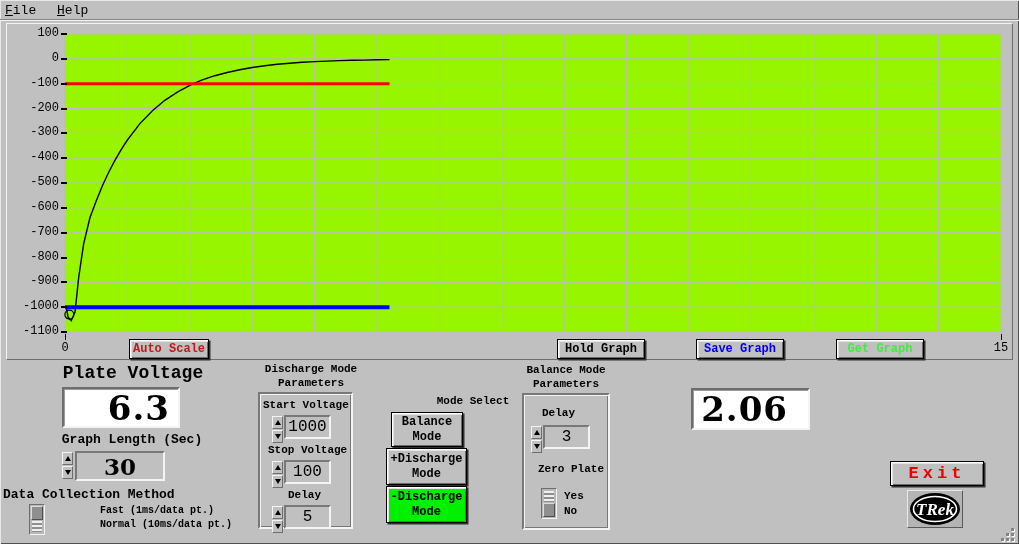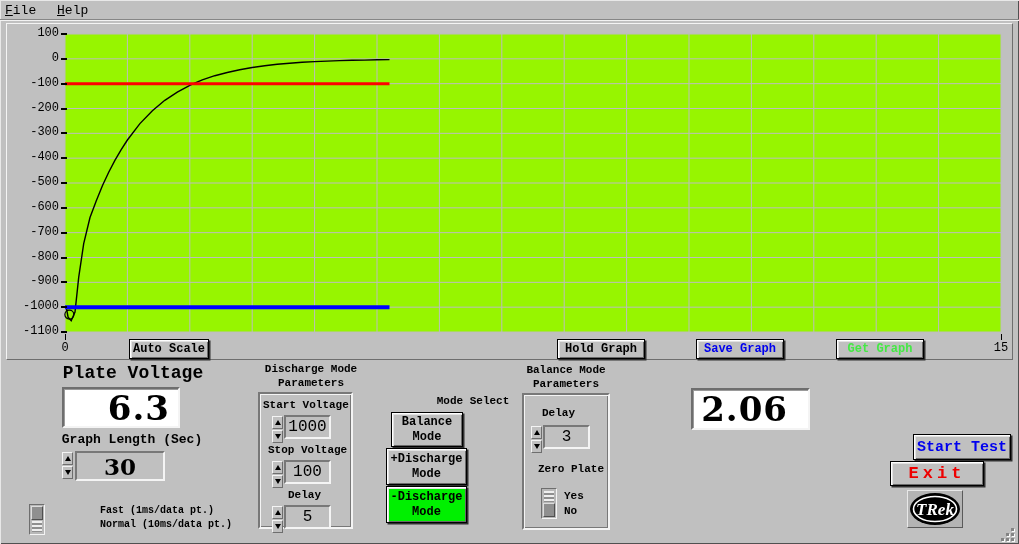--- a/index.html
+++ b/index.html
@@ -130,40 +130,41 @@
         <div class="ytick" style="top: 301px;">-1100</div>
         <div class="ytickmark" style="top: 307px;"></div>
       </div>
     <div id="xaxis">
         <div class="xtick" style="left: 43px;">0</div>
         <div class="xtickmark" style="left: 58px;"></div>
         <div class="xtick" style="left: 979px;">15</div>
         <div class="xtickmark" style="left: 994px;"></div>
       </div>
 
-    <button class="btn" style="left: 122px; top: 315px; width: 80px; height: 20px; color: #000000;">Auto Scale</button>
+    <button class="btn" style="left: 122px; top: 315px; width: 80px; height: 20px; color: #b91c1c;">Auto Scale</button>
     <button class="btn" style="left:550px;top:315px;width:88px;height:20px;">Hold Graph</button>
     <button class="btn" style="left: 689px; top: 315px; width: 88px; height: 20px; color: rgb(0, 0, 238);">Save Graph</button>
     <button class="btn" style="left: 829px; top: 315px; width: 88px; height: 20px; color: rgb(68, 233, 68);">Get Graph</button>
   </div>
 
   <div class="lbl" style="left:58px;top:363px;width:150px;text-align:center;font-size:18px;">Plate Voltage</div>
   <div class="display" style="left:62px;top:387px;width:118px;height:41px;font-size:34px;padding-right:8px;letter-spacing:1px;">6.3</div>
 
   <div class="lbl" style="left:52px;top:432px;width:160px;text-align:center;font-size:13px;">Graph Length (Sec)</div>
   <div class="spin" style="left:62px;top:452px;">
     <div>
         <span class="tri-up"></span>
       </div>
     <div>
         <span class="tri-down"></span>
       </div>
   </div>
   <div class="numbox" style="left:75px;top:451px;width:90px;height:30px;font-family:'DejaVu Serif',serif;font-weight:bold;font-size:23px;">30</div>
 
+  <div class="lbl" style="left:3px;top:487px;font-size:13px;">Data Collection Method</div>
   <div class="vswitch" style="left:29px;top:504px;height:31px;">
     <div class="sw-handle" style="top:1px;"></div>
     <div class="sw-slot" style="bottom:2px;"></div>
   </div>
   <div class="lbl" style="left:100px;top:505px;font-size:10px;">Fast (1ms/data pt.)</div>
   <div class="lbl" style="left:100px;top:519px;font-size:10px;">Normal (10ms/data pt.)</div>
 
   <div class="lbl" style="left:258px;top:363px;width:106px;text-align:center;font-size:11px;">Discharge Mode</div>
   <div class="lbl" style="left:258px;top:377px;width:106px;text-align:center;font-size:11px;">Parameters</div>
   <div class="panel3d" style="left:258px;top:392px;width:95px;height:137px;">
@@ -230,21 +231,20 @@
     <div class="vswitch" style="left:17px;top:93px;height:31px;">
       <div class="sw-slot" style="top:2px;"></div>
       <div class="sw-handle" style="bottom:1px;"></div>
     </div>
     <div class="lbl" style="left:40px;top:95px;font-size:11px;">Yes</div>
     <div class="lbl" style="left:40px;top:110px;font-size:11px;">No</div>
   </div>
 
   <div class="display" style="left:691px;top:388px;width:119px;height:42px;font-size:34px;padding-right:20px;letter-spacing:1px;">2.06</div>
 
-  <button class="btn" style="left: 913px; top: 434px; width: 98px; height: 26px; font-size: 15px; color: rgb(0, 0, 238);">Start Test</button>
   <button class="btn" style="left: 890px; top: 461px; width: 94px; height: 25px; font-size: 17px; letter-spacing: 4px; color: rgb(238, 0, 0);">Exit</button>
 
   <div class="logo-tile" style="left:907px;top:490px;width:56px;height:38px;">
     <svg width="52" height="34" viewBox="0 0 52 34">
       <ellipse cx="26" cy="17" rx="25" ry="16" fill="#000"></ellipse>
       <ellipse cx="26" cy="17" rx="21.5" ry="12.5" fill="none" stroke="#fff" stroke-width="1.6"></ellipse>
       <text x="26" y="23" text-anchor="middle" fill="#fff" font-family="'Liberation Serif','DejaVu Serif',serif" font-style="italic" font-weight="bold" font-size="17">TRek</text>
     </svg>
   </div>
 

